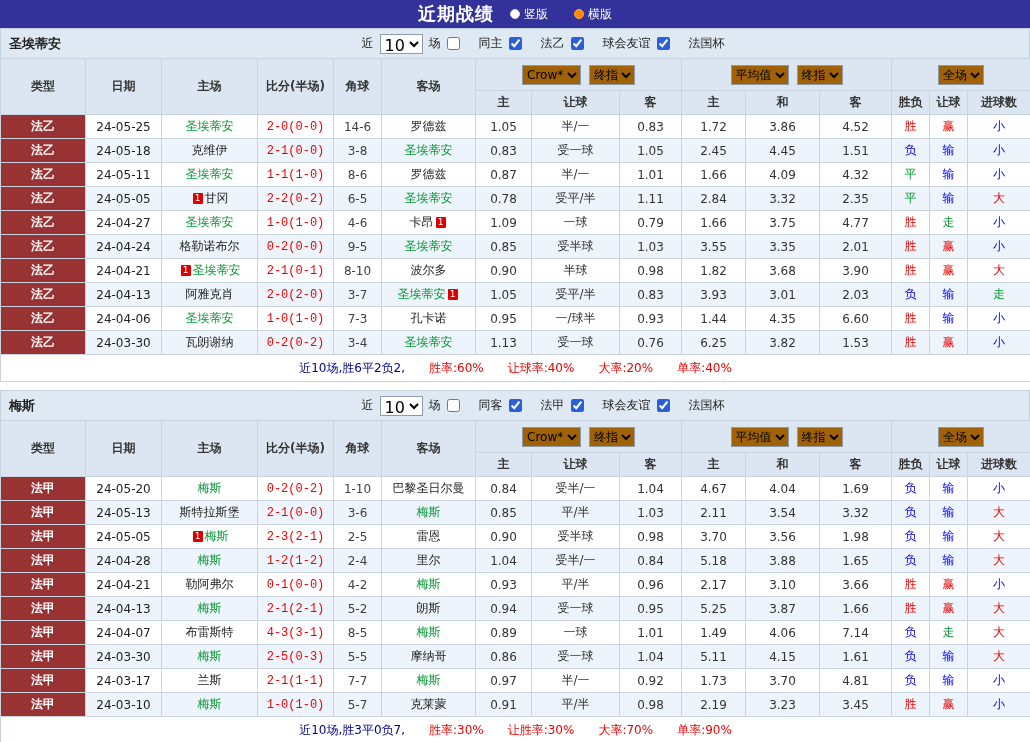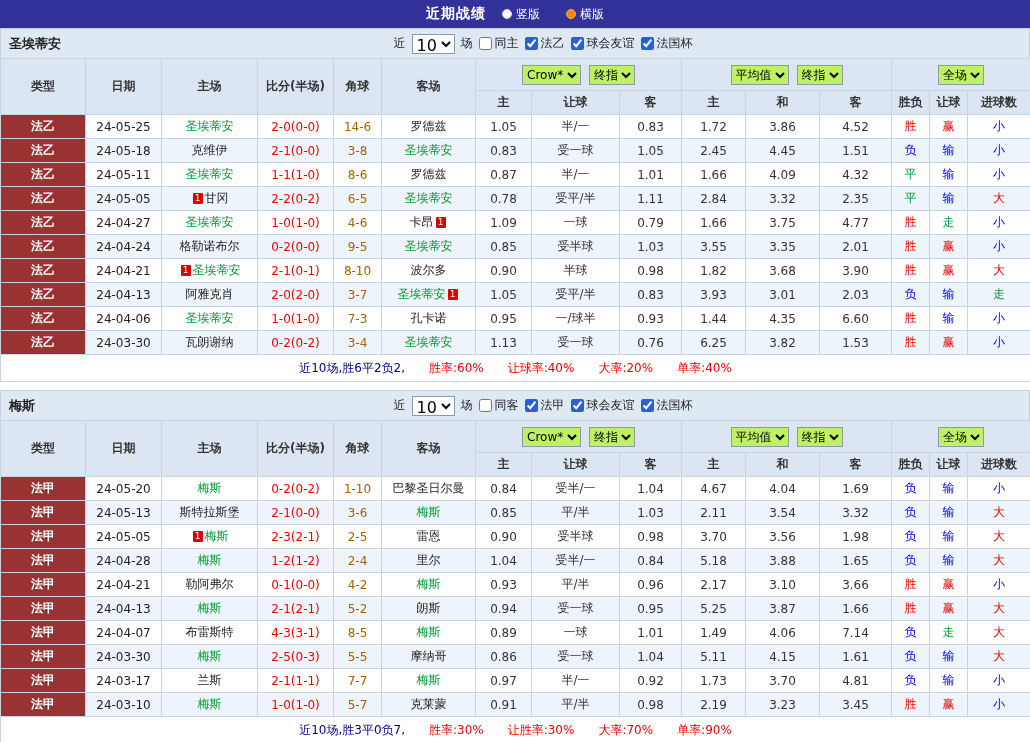--- a/index.html
+++ b/index.html
@@ -7,61 +7,61 @@
   body {
     width:1030px; min-height:742px;
     font-family:"DejaVu Sans","Liberation Sans",sans-serif;
     font-size:12px; color:#222;
   }
   
   .topbar {
     background:#32329a; color:#fff; height:28px;
     display:flex; align-items:center; justify-content:center; gap:16px;
   }
-  .topbar .title { font-weight:bold; font-size:14px; letter-spacing:1px; }
+  .topbar .title { font-weight:bold; font-size:18px; letter-spacing:1px; }
   .radio-group { display:flex; gap:26px; align-items:center; }
   .radio-opt { display:inline-flex; align-items:center; gap:4px; cursor:pointer; }
   .radio-dot { width:10px; height:10px; border-radius:50%; display:inline-block; border:1px solid #d8d8d8; }
   .radio-dot.white  { background:#ffffff; }
   .radio-dot.orange { background:#ff8800; border-color:#ffaa33; }
   .radio-label { font-size:12px; }
 
   
   .section { border-bottom:0; }
   .section + .section { margin-top:8px; }
   .section-bar {
     position:relative; background:#dfe9f3;
     border:1px solid #c5d0dd; border-bottom:none;
     height:30px; display:flex; align-items:center;
   }
   .team-title { position:absolute; left:8px; font-weight:bold; font-size:13px; color:#222; }
   .filter { margin:0 auto; display:flex; align-items:center; gap:6px; transform:translateX(28px); }
   .filter .flabel { color:#222; }
   .filter select { height:20px; font-size:16px; border:1px solid #8e9aa8; background:#fff; font-family:inherit; }
-  .cb { display:inline-flex; align-items:center; gap:3px; cursor:pointer; }
+  .cb { display:inline-flex; align-items:center; gap:19px; cursor:pointer; }
   .cb input { width:13px; height:13px; accent-color:#2b5fd9; }
 
   
   table { width:100%; border-collapse:collapse; table-layout:fixed; }
   th, td {
     border:1px solid #c9d4e0; text-align:center;
     height:24px; padding:0 2px; overflow:hidden; white-space:nowrap;
   }
   thead th { background:#dce6f2; color:#333; font-weight:bold; font-size:12px; }
   thead tr:first-child th { height:32px; }
   .sel-pair { display:flex; gap:8px; justify-content:center; align-items:center; }
-  .sel-pair select { height:20px; font-size:12px; border:1px solid #8e9aa8; background:#bef264; font-family:inherit; font-weight:normal; }
+  .sel-pair select { height:20px; font-size:12px; border:1px solid #8e9aa8; background:#a16207; font-family:inherit; font-weight:normal; }
 
   tbody tr:nth-child(even) { background:#eef4fb; }
   td.league { background:#993333 !important; color:#fff; font-weight:bold; cursor:pointer; }
   td.date { color:#222;margin-left:44px; }
   .team-link { color:#222; text-decoration:none; cursor:pointer; }
   .team-link.focus { color:#009933; }
-  td.score { color:#ee0000; }
-  td.corner { color:#a16207; }
+  td.score { color:#ee0000;font-family:Liberation Mono, monospace; }
+  td.corner { color:#404040; }
   td.odd { color:#333; }
   td.res { font-weight:normal; }
   .red   { color:#ee0000; }
   .blue  { color:#0000ee; }
   .green { color:#009933; }
   .navy  { color:#000080; }
   .card-badge {
     display:inline-block; background:#dd0000; color:#fff;
     font-size:9px; line-height:11px; min-width:10px; height:11px;
     padding:0 1px; margin:0 2px; vertical-align:1px; border-radius:1px;

